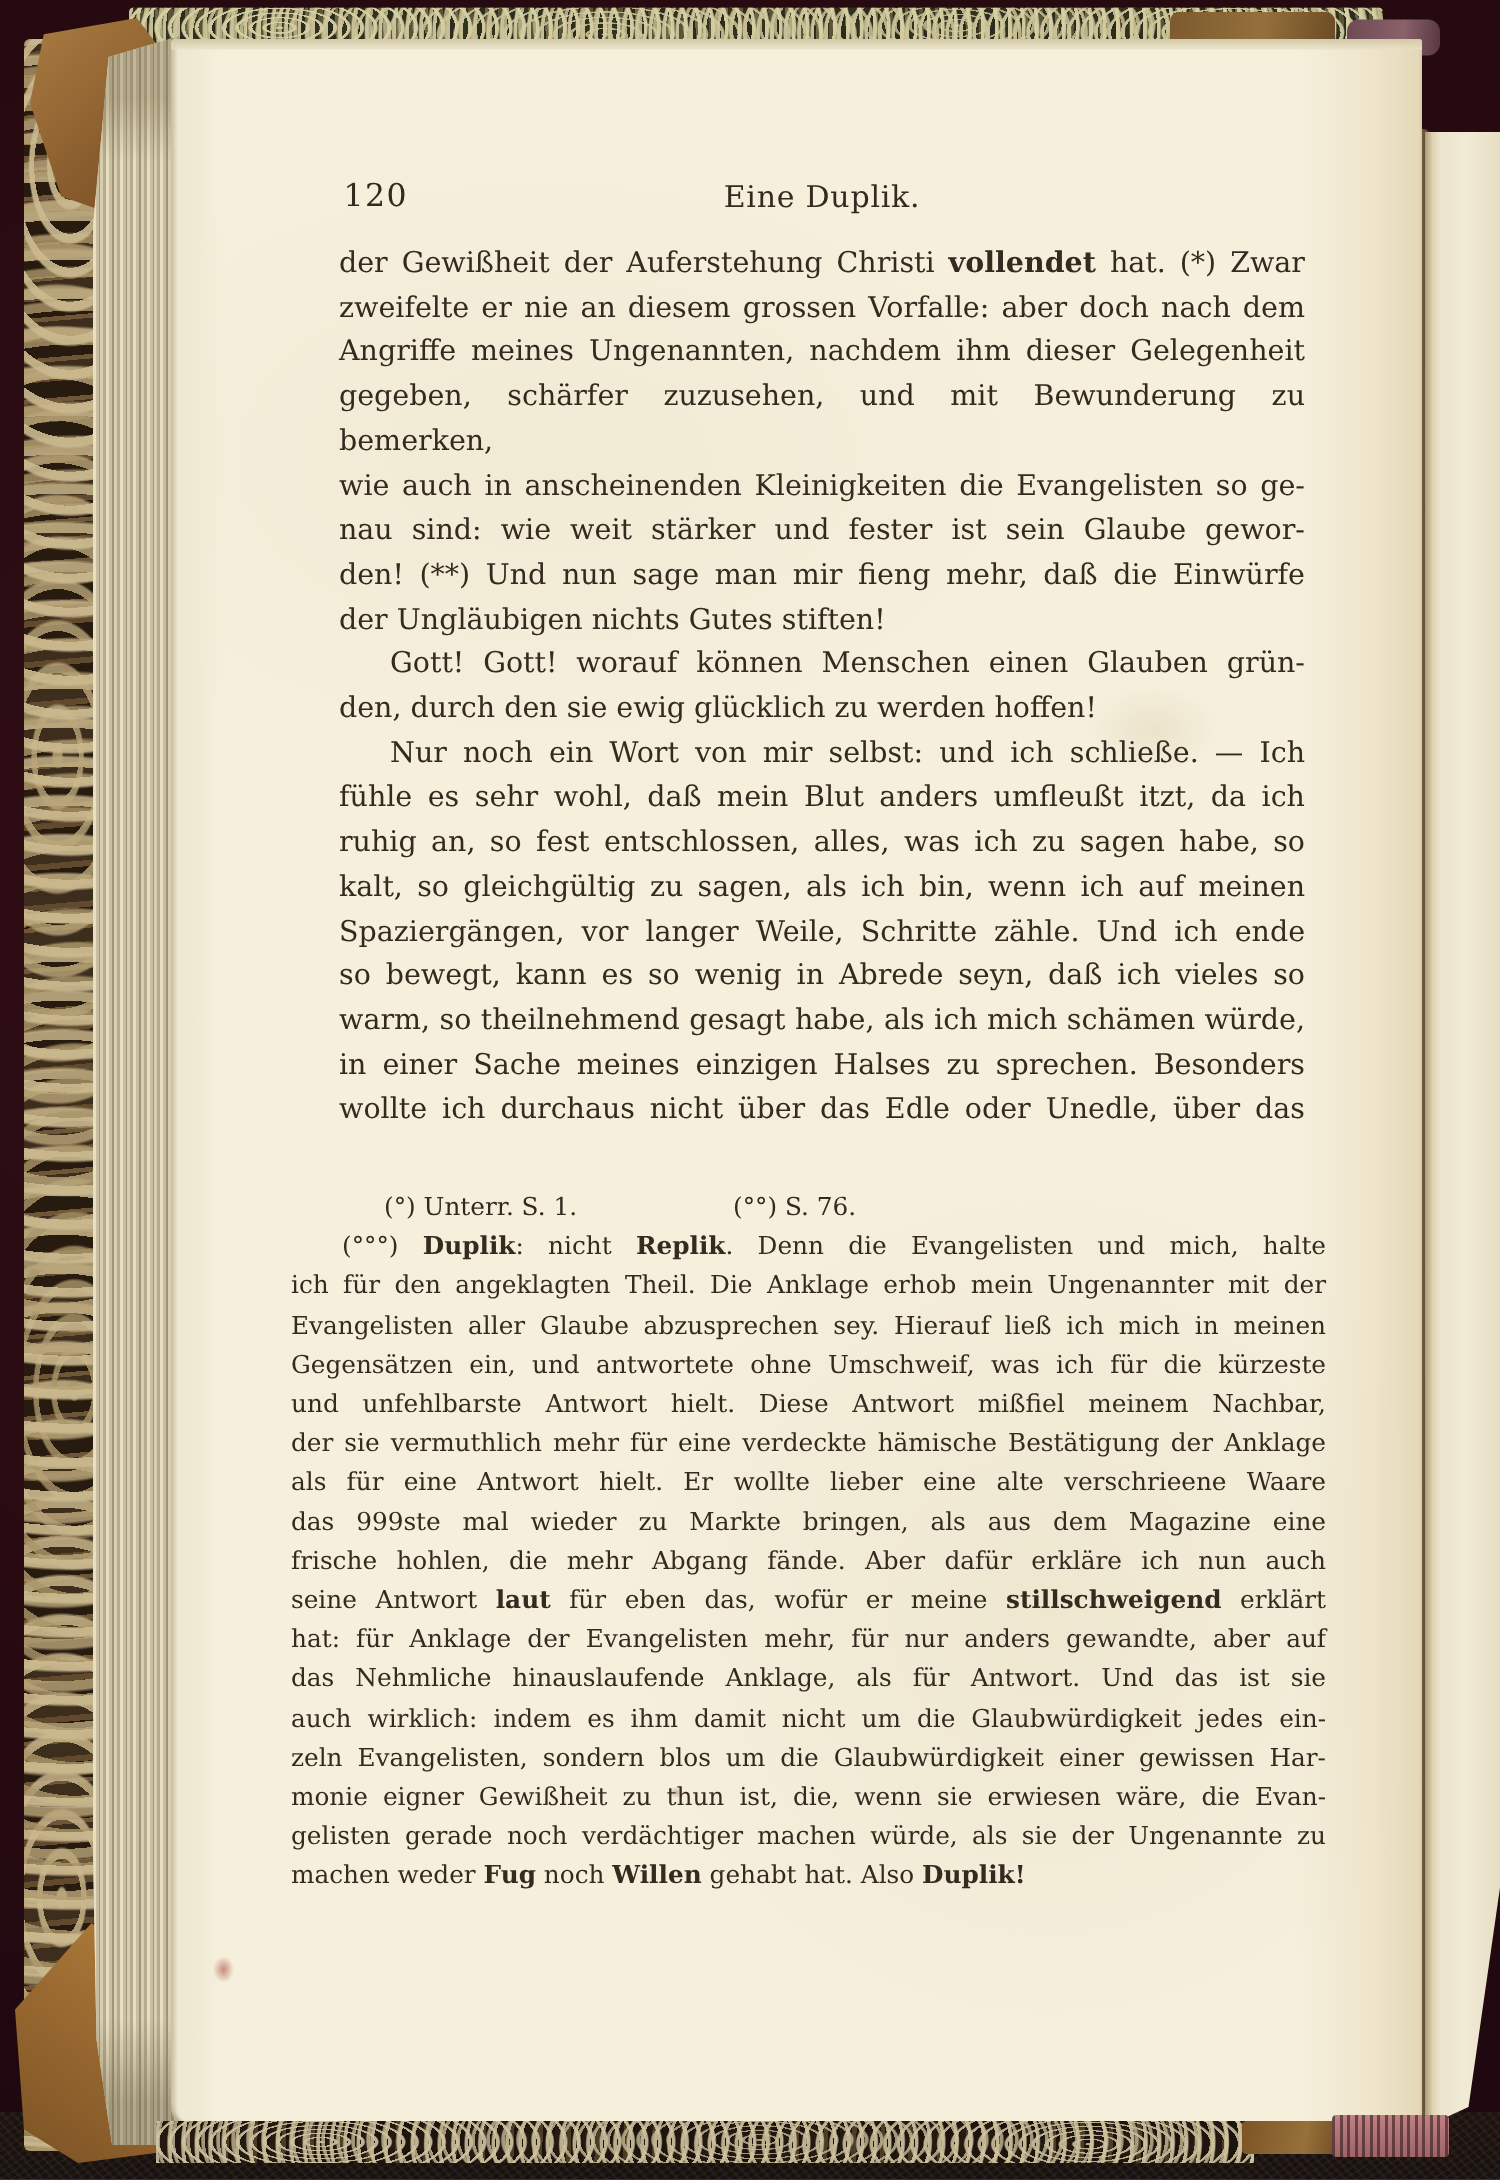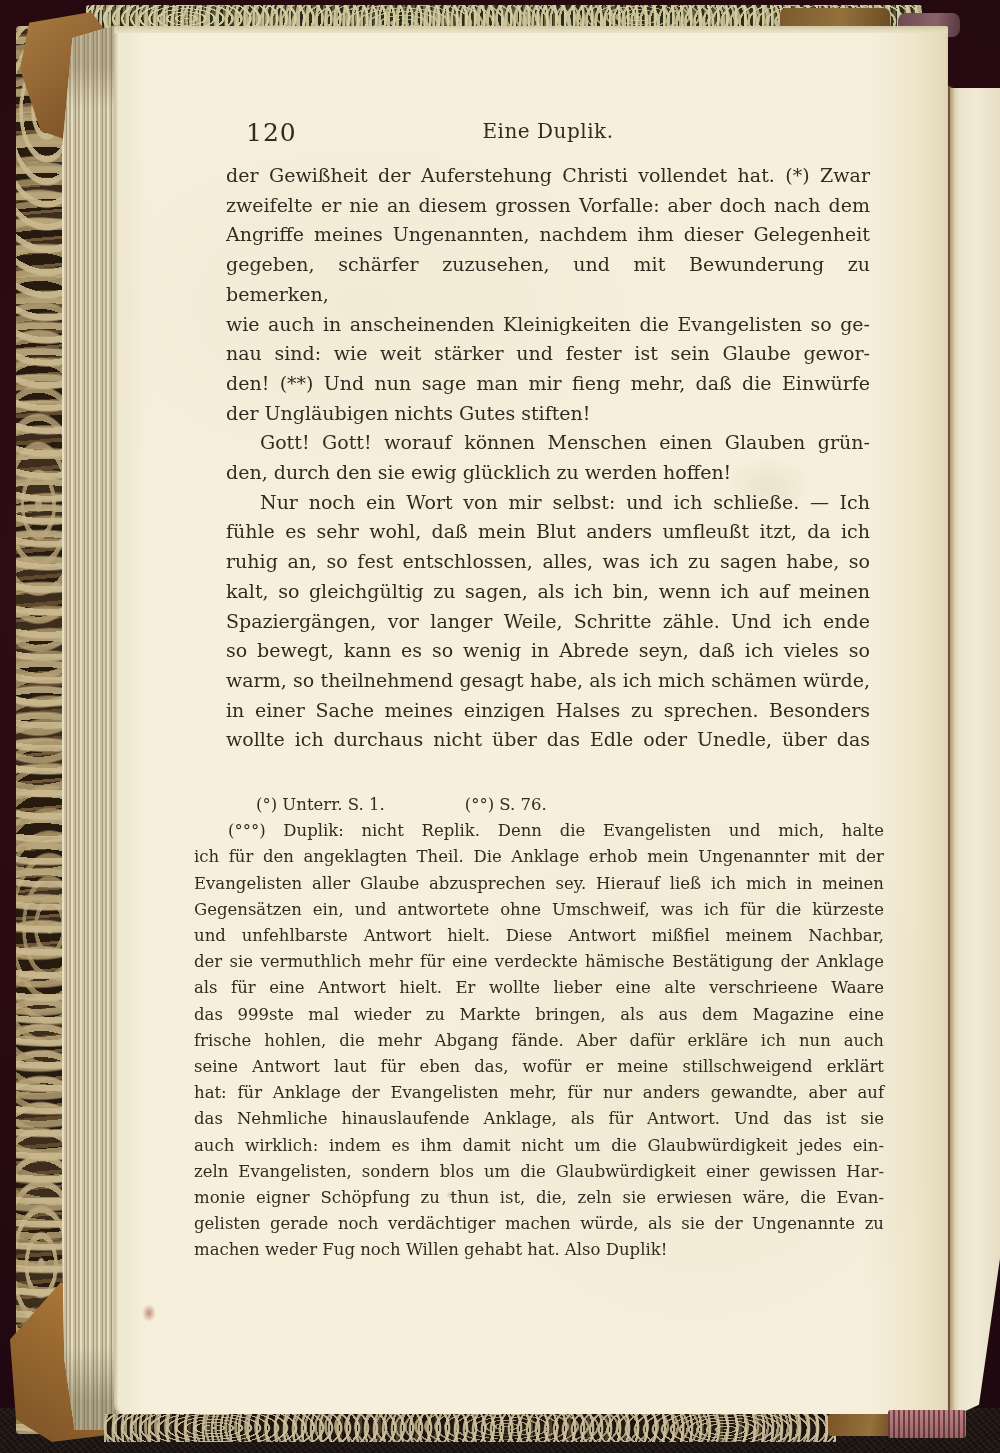--- a/index.html
+++ b/index.html
@@ -96,29 +96,29 @@
     background:linear-gradient(#cfc5a4,#e9e1c4);opacity:.8;border-radius:3px 2px 0 0;
   }
   .stain{position:absolute;border-radius:50%;}
   .stain.s1{left:28px;top:1278px;width:14px;height:18px;background:radial-gradient(rgba(160,60,40,.55),rgba(160,60,40,0) 70%);}
   .stain.s2{left:332px;top:1165px;width:10px;height:8px;background:radial-gradient(rgba(150,90,50,.4),rgba(150,90,50,0) 70%);}
   .stain.s3{left:610px;top:430px;width:90px;height:60px;background:radial-gradient(rgba(190,170,120,.18),rgba(190,170,120,0) 70%);}
 
   
   .text-col{position:absolute;left:112px;top:0;width:644px;height:100%;}
   .header-row{position:absolute;left:0;top:92px;width:100%;height:30px;}
-  .page-number{position:absolute;left:20px;top:0;font-size:25px;letter-spacing:1px;text-align:center;}
+  .page-number{position:absolute;left:3px;top:0;font-size:21px;letter-spacing:1px;text-align:center;}
   .running-title{position:absolute;left:0;top:1px;width:100%;text-align:center;font-size:20px;letter-spacing:.5px;}
   .body-block{position:absolute;left:0;top:135px;width:644px;font-size:19px;line-height:29.7px;}
   .tline{text-align:justify;text-align-last:justify;white-space:normal;}
   .tline.end{text-align-last:left;}
   .tline.ind{text-indent:34px;}
-  .emph{font-weight:normal;}
+  .emph{font-weight:bold;}
   .footnote-block{position:absolute;left:-32px;top:766px;width:690px;font-size:16.5px;line-height:26.2px;}
-  .fn-refs{display:flex;padding-left:62px;gap:80px;}
+  .fn-refs{display:flex;padding-left:62px;gap:104px;}
   
   .bottom-marble{
     position:absolute;left:104px;top:1414px;width:732px;height:28px;
     background:
       repeating-radial-gradient(ellipse 40px 12px at 15% 50%, rgba(207,195,160,.9) 0 2px, rgba(20,16,10,0) 3px 9px),
       repeating-radial-gradient(ellipse 46px 14px at 55% 45%, rgba(196,184,148,.8) 0 2px, rgba(20,16,10,0) 3px 10px),
       repeating-radial-gradient(ellipse 38px 12px at 85% 55%, rgba(210,198,162,.85) 0 2px, rgba(20,16,10,0) 3px 9px),
       repeating-linear-gradient(92deg, #241a12 0 8px, #4a3c26 8px 11px, #1c140d 11px 19px),
       #241a12;
   }
@@ -195,21 +195,21 @@
             <div class="tline"><span>und unfehlbarste Antwort hielt. Diese Antwort mißfiel meinem Nachbar,</span></div>
             <div class="tline"><span>der sie vermuthlich mehr für eine verdeckte hämische Bestätigung der Anklage</span></div>
             <div class="tline"><span>als für eine Antwort hielt. Er wollte lieber eine alte verschrieene Waare</span></div>
             <div class="tline"><span>das 999ste mal wieder zu Markte bringen, als aus dem Magazine eine</span></div>
             <div class="tline"><span>frische hohlen, die mehr Abgang fände. Aber dafür erkläre ich nun auch</span></div>
             <div class="tline"><span>seine Antwort </span><span class="emph">laut</span><span> für eben das, wofür er meine </span><span class="emph">stillschweigend</span><span> erklärt</span></div>
             <div class="tline"><span>hat: für Anklage der Evangelisten mehr, für nur anders gewandte, aber auf</span></div>
             <div class="tline"><span>das Nehmliche hinauslaufende Anklage, als für Antwort. Und das ist sie</span></div>
             <div class="tline"><span>auch wirklich: indem es ihm damit nicht um die Glaubwürdigkeit jedes ein-</span></div>
             <div class="tline"><span>zeln Evangelisten, sondern blos um die Glaubwürdigkeit einer gewissen Har-</span></div>
-            <div class="tline"><span>monie eigner Schöpfung zu thun ist, die, zeln sie erwiesen wäre, die Evan-</span></div>
+            <div class="tline"><span>monie eigner Gewißheit zu thun ist, die, wenn sie erwiesen wäre, die Evan-</span></div>
             <div class="tline"><span>gelisten gerade noch verdächtiger machen würde, als sie der Ungenannte zu</span></div>
             <div class="tline end"><span>machen weder </span><span class="emph">Fug</span><span> noch </span><span class="emph">Willen</span><span> gehabt hat. Also </span><span class="emph">Duplik!</span></div>
           </div>
       </div>
     </div>
   </div>
 
   <div class="bottom-marble"></div>
   <div class="bottom-brown"></div>
   <div class="pink-fringe"></div>

